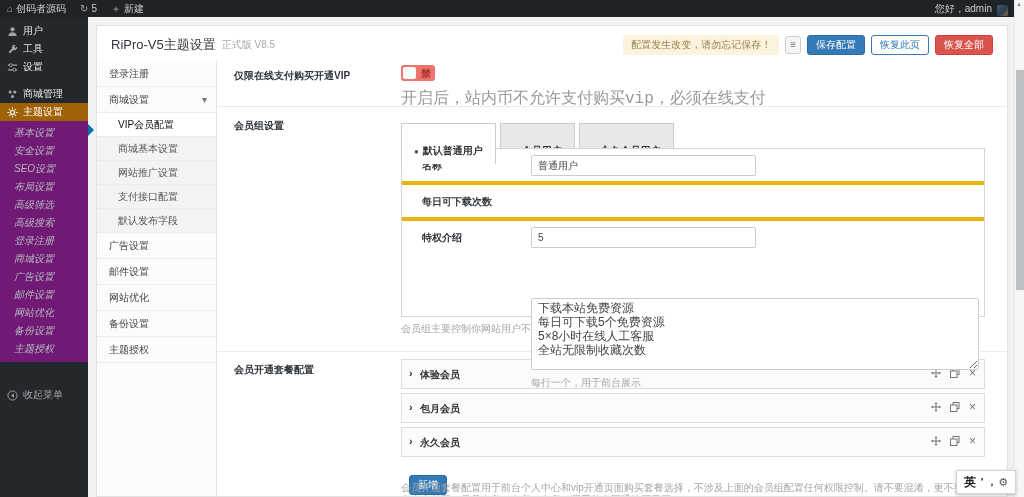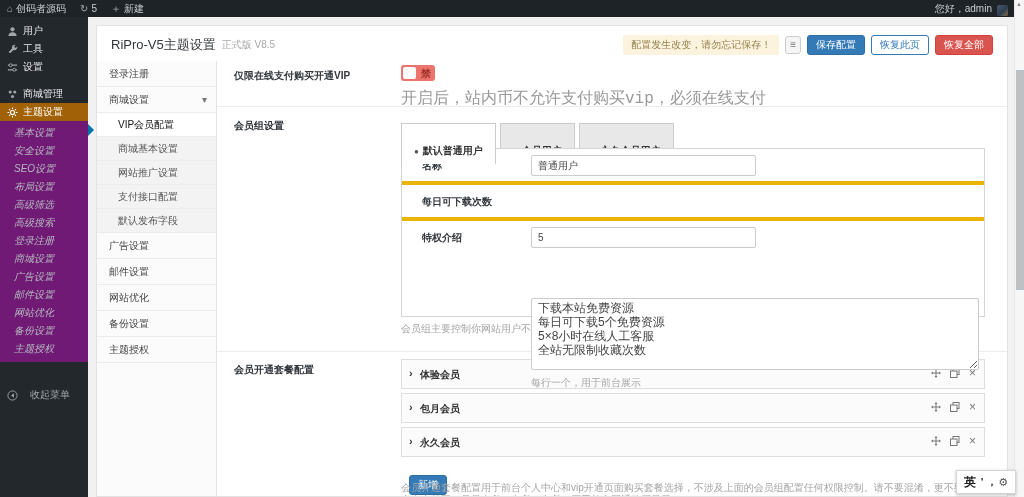--- a/index.html
+++ b/index.html
@@ -14,21 +14,21 @@
   #avatar { width:11px; height:11px; border-radius:2px; background:linear-gradient(135deg,#4a5a6a 0%,#2c3e50 55%,#8a6d4b 100%); }
 
   
   #wpsidebar { position:absolute; left:0; top:17px; width:88px; height:480px; background:#23282d; color:#e8eaec; z-index:50; }
   .wp-item { display:flex; align-items:center; gap:5px; height:18px; padding-left:7px; cursor:pointer; }
   .wp-item svg { flex:0 0 auto; }
   .wp-item.active { background:#a16207; color:#fff; }
   .wp-gap { height:9px; }
   #wp-submenu { background:#701a75; padding:3px 0 4px;font-style:italic; }
   .wp-sub { height:18px; line-height:18px; padding-left:14px; color:#b4b9be; cursor:pointer; }
-  #collapse-row { position:absolute; bottom:95px; left:0; right:0; display:flex; align-items:center; gap:12px; padding-left:7px; color:#a0a5aa; cursor:pointer; }
+  #collapse-row { position:absolute; bottom:95px; left:0; right:0; display:flex; align-items:center; gap:5px; padding-left:7px; color:#a0a5aa; cursor:pointer; }
   #menu-arrow { position:absolute; left:88px; top:124px; width:0; height:0; border-top:6px solid transparent; border-bottom:6px solid transparent; border-left:6px solid #0073aa; z-index:55; }
 
   
   #card { position:absolute; left:96px; top:25px; width:912px; height:472px; background:#fff; border:1px solid #e2e2e2; }
   #card-header { position:absolute; left:0; top:0; right:0; height:38px; border-bottom:1px solid #e1e1e1; background:#fff; display:flex; align-items:center; padding:0 14px; }
   #page-title { font-size:13px; color:#32373c; }
   #page-version { font-size:10px; color:#a8a8a8; margin-left:6px; }
   #hdr-actions { margin-left:auto; display:flex; align-items:center; gap:6px; }
   #warn-badge { background:#fbf3dd; color:#96824f; padding:3px 8px; border-radius:2px; }
   .btn { display:inline-block; padding:3px 8px; border-radius:3px; font-size:10px; cursor:pointer; line-height:12px; border:1px solid transparent; }

